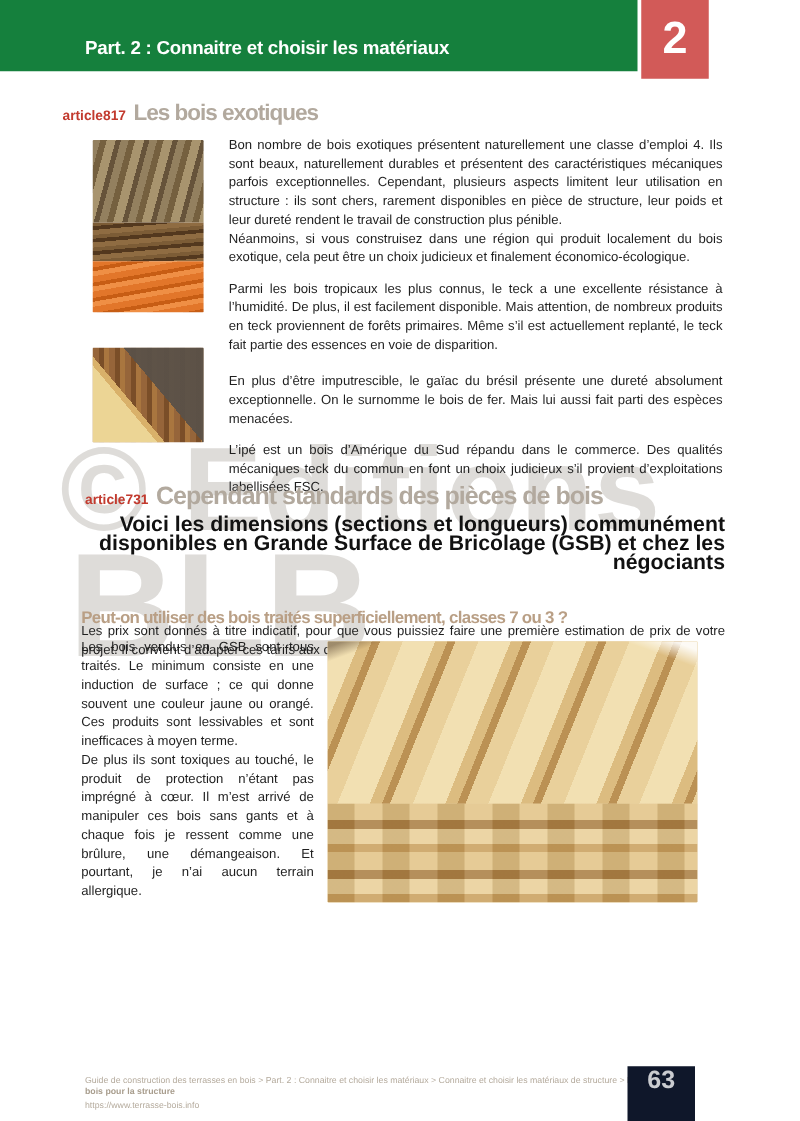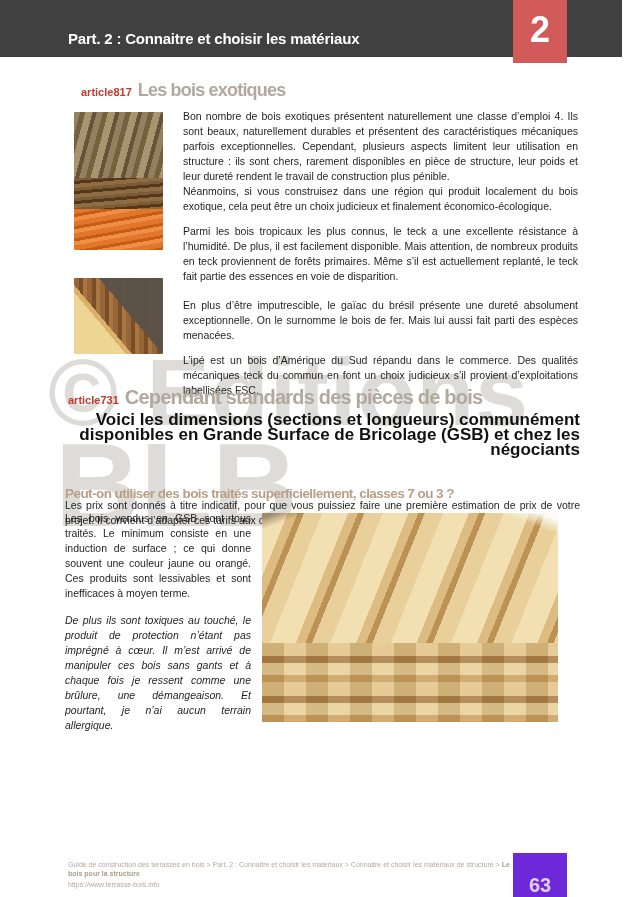--- a/index.html
+++ b/index.html
@@ -2,21 +2,21 @@
 <html><head>
 <meta charset="utf-8">
 <style>
   html,body{margin:0;padding:0;background:#e9e6e1;}
   .page{
     position:relative;width:640px;height:897px;margin:0 auto;
     background:#ffffff;overflow:hidden;
     font-family:"Liberation Sans",sans-serif;color:#222;
   }
   
-  .header-bar{position:absolute;left:0;top:0;width:622px;height:57px;background:#404040;z-index:2;}
+  .header-bar{position:absolute;left:0;top:0;width:510px;height:57px;background:#15803d;z-index:2;}
   .header-label{position:absolute;left:68px;top:30px;color:#ffffff;font-weight:bold;font-size:15px;letter-spacing:-0.2px;}
   .chapter-tab{position:absolute;left:513px;top:0;width:54px;height:63px;background:#d25a58;z-index:3;
     display:flex;align-items:center;justify-content:center;}
   .chapter-number{color:#ffffff;font-weight:bold;font-size:36px;margin-top:-4px;}
   
   .watermark{position:absolute;z-index:0;color:rgba(138,131,120,0.28);font-weight:bold;white-space:nowrap;line-height:1;pointer-events:none;}
   .wm-line1{left:48px;top:345px;font-size:95px;letter-spacing:1px;}
   .wm-line2{left:55px;top:426px;font-size:118px;}
   
   .article-header{position:absolute;display:flex;align-items:baseline;gap:6px;z-index:1;}
@@ -26,21 +26,21 @@
   
   .bodytext{font-size:10.5px;line-height:15px;text-align:justify;color:#1f1f1f;z-index:1;}
   .textcol-1{position:absolute;left:183px;top:109px;width:395px;}
   .textcol-1 p{margin:0;}
   .textcol-1 p.sp{margin-top:10px;}
   .lead{position:absolute;left:65px;top:412px;width:515px;font-size:17px;font-weight:bold;line-height:15px;color:#111;z-index:1;text-align:right;}
   .note{position:absolute;left:65px;top:450px;width:515px;z-index:1;margin-top:48px;}
   .subheading{position:absolute;left:65px;top:486px;width:520px;color:#b99f85;font-weight:bold;font-size:13.5px;letter-spacing:-0.55px;white-space:nowrap;z-index:1;}
   .textcol-2{position:absolute;left:65px;top:511px;width:186px;z-index:1;}
   .textcol-2 p{margin:0;}
-  .textcol-2 p.sp{margin-top:12px;font-style:italic;}
+  .textcol-2 p.sp{}
   
   .img-frame{position:absolute;z-index:1;border-radius:1px;overflow:hidden;}
   .img-teck{left:74px;top:112px;width:89px;height:138px;display:flex;flex-direction:column;}
   .img-teck .band-top{height:48%;background:repeating-linear-gradient(105deg,#93805f 0 6px,#75603f 6px 11px,#a8946e 11px 18px,#66533a 18px 22px);}
   .img-teck .band-mid{height:22%;background:repeating-linear-gradient(175deg,#7c5c36 0 3px,#53381e 3px 6px,#8f6c42 6px 10px);}
   .img-teck .band-bot{height:30%;background:repeating-linear-gradient(170deg,#e2762a 0 5px,#c75d14 5px 8px,#ef8f45 8px 12px);}
   .img-ipe{left:74px;top:278px;width:89px;height:76px;
     background:
       linear-gradient(50deg,#ecd595 0 34%,#d9b16a 34% 38%,rgba(0,0,0,0) 38% 58%,rgba(90,81,72,0.95) 58%),
       repeating-linear-gradient(90deg,#96653a 0 5px,#7a4e28 5px 9px,#a9763f 9px 13px);}
@@ -53,40 +53,40 @@
       repeating-linear-gradient(112deg,#f2e0b2 0 24px,#dcbc80 24px 33px,#bb9154 33px 39px,#e9d09b 39px 56px);}
   .photo-lumber .bottom{height:38%;
     background:
       repeating-linear-gradient(90deg,rgba(120,85,40,0.18) 0 22px,rgba(255,255,255,0.12) 22px 44px),
       repeating-linear-gradient(0deg,#caa05e 0 7px,#e9cf98 7px 19px,#ab7f44 19px 26px,#e2c488 26px 40px);}
   
   .footer{position:absolute;left:68px;top:860px;width:445px;z-index:1;
     font-size:7px;line-height:9px;color:#b4aa9c;}
   .footer .bc-bold{font-weight:bold;color:#a89d8d;}
   .footer .url{display:block;margin-top:2px;}
-  .page-box{position:absolute;left:513px;top:853px;width:54px;height:44px;background:#6d28d9;z-index:1;
-    display:flex;align-items:flex-end;justify-content:center;}
+  .page-box{position:absolute;left:502px;top:853px;width:54px;height:44px;background:#0f172a;z-index:1;
+    display:flex;align-items:flex-start;justify-content:center;}
   .page-number{color:rgba(255,255,255,0.78);font-size:20px;font-weight:bold;}
 </style>
 </head>
 <body>
 
 <div class="page">
 
   <div class="watermark wm-line1">© Editions</div>
   <div class="watermark wm-line2">BLB</div>
 
   <div class="header-bar">
     <div class="header-label">Part. 2 : Connaitre et choisir les matériaux</div>
   </div>
   <div class="chapter-tab">
     <div class="chapter-number">2</div>
   </div>
 
-  <div class="article-header" style="left:81px;top:80px;">
+  <div class="article-header" style="left:50px;top:80px;">
     <span class="article-id">article817</span>
     <span class="article-title">Les bois exotiques</span>
   </div>
 
   <div class="img-frame img-teck">
     <div class="band-top"></div>
     <div class="band-mid"></div>
     <div class="band-bot"></div>
   </div>
   <div class="img-frame img-ipe"></div>

